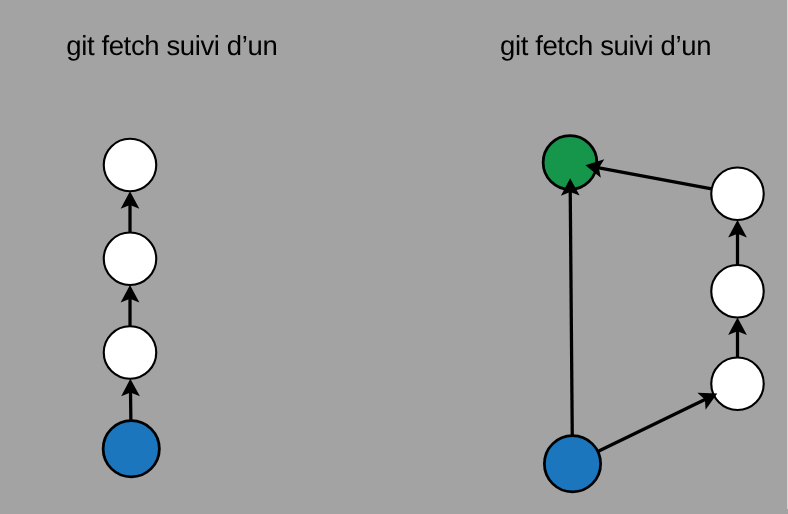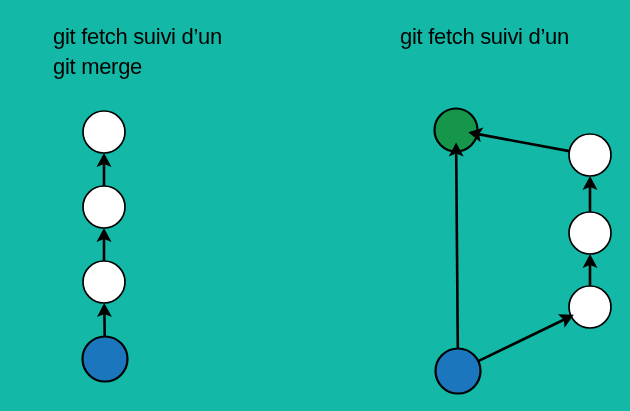--- a/index.html
+++ b/index.html
@@ -4,21 +4,21 @@
 <style>
   html, body {
     margin: 0;
     padding: 0;
     background: #ffffff;
   }
   .stage {
     position: relative;
     width: 630px;
     height: 411px;
-    background: #14b8a6;
+    background: #a3a3a3;
     overflow: hidden;
     font-family: "Liberation Sans", sans-serif;
   }
   .diagram-svg {
     position: absolute;
     left: 0;
     top: 0;
   }
   .panel-title {
     position: absolute;
@@ -60,20 +60,19 @@
       <line x1="590" y1="286" x2="590" y2="264" stroke="#000000" stroke-width="2.6"></line>
       <polygon points="590.00,254.00 597.50,268.00 590.00,265.00 582.50,268.00" fill="#000000"></polygon>
       <line x1="590" y1="212" x2="590" y2="186" stroke="#000000" stroke-width="2.6"></line>
       <polygon points="590.00,176.00 597.50,190.00 590.00,187.00 582.50,190.00" fill="#000000"></polygon>
       <line x1="569.3562043483403" y1="151.1485455873769" x2="478.1183524839211" y2="134.12655829923904" stroke="#000000" stroke-width="2.6"></line>
       <polygon points="468.29,132.29 483.43,127.49 479.10,134.31 480.67,142.23" fill="#000000"></polygon>
     </svg>
 
   <div class="panel-title left">
     <div>git fetch suivi d’un</div>
-    <div>git merge</div>
   </div>
 
   <div class="panel-title right">
     <div>git fetch suivi d’un</div>
   </div>
 
 </div>
 
 </body></html>

